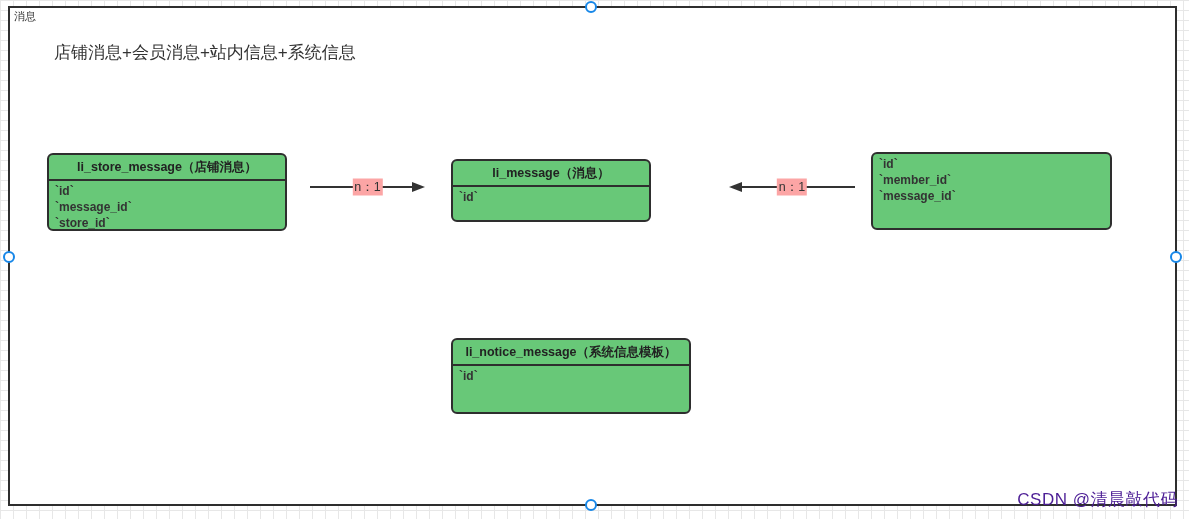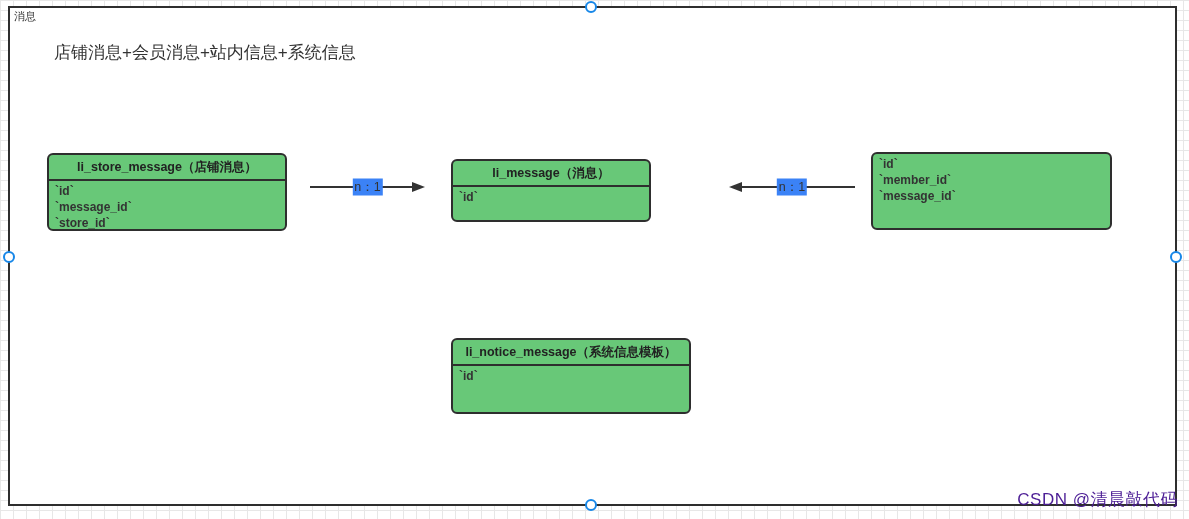--- a/index.html
+++ b/index.html
@@ -76,21 +76,21 @@
   .arrowhead {
     position:absolute; top:1px; width:0; height:0;
     border-top:5px solid transparent;
     border-bottom:5px solid transparent;
   }
   .arrowhead.right { right:0; border-left:13px solid #333; }
   .arrowhead.left  { left:0;  border-right:13px solid #333; }
   .conn-label {
     position:absolute; left:50%; top:6px;
     transform:translate(-50%,-50%);
-    background:#3b82f6; padding:0 2px;
+    background:#fca5a5; padding:0 2px;
     font-size:12.5px; color:#333; white-space:nowrap;
   }
 
   
   .handle {
     position:absolute; width:8px; height:8px;
     background:#fff; border:2px solid var(--handle-blue);
     border-radius:50%; z-index:6; box-sizing:content-box;
   }
   #handle-top    { left:585px;  top:1px;   }

